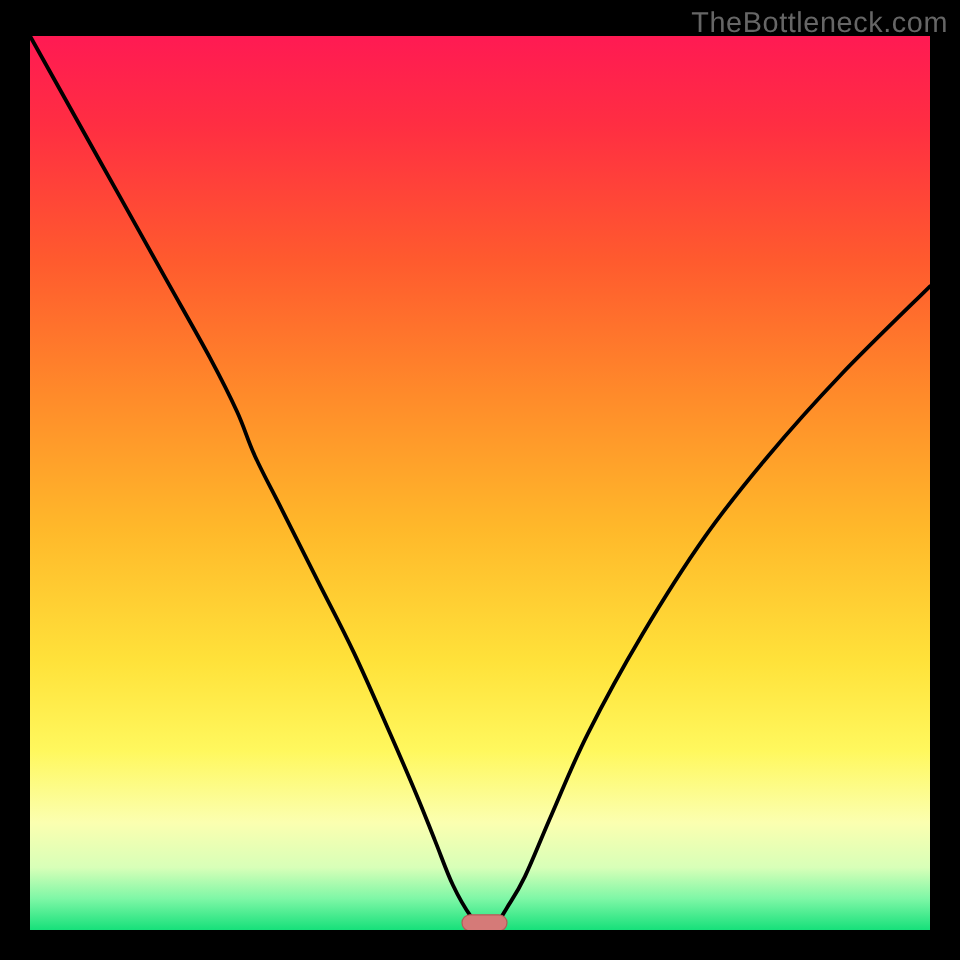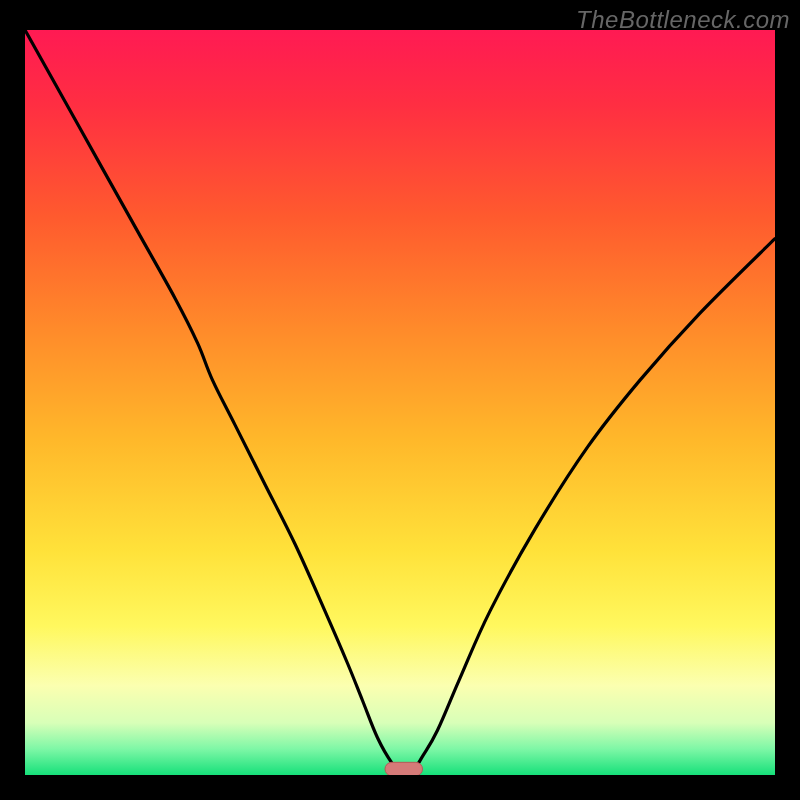--- a/index.html
+++ b/index.html
@@ -21,21 +21,20 @@
   }
   .watermark {
     position: absolute;
     top: 6px;
     right: 10px;
     color: #666;
     font-size: 24px;
     letter-spacing: 0.5px;
     font-weight: 500;
     user-select: none;
-    font-style: italic;
   }
   .plot {
     position: absolute;
     left: 25px;
     top: 30px;
     width: 750px;
     height: 745px;
     overflow: hidden;
   }
   svg { display: block; }

